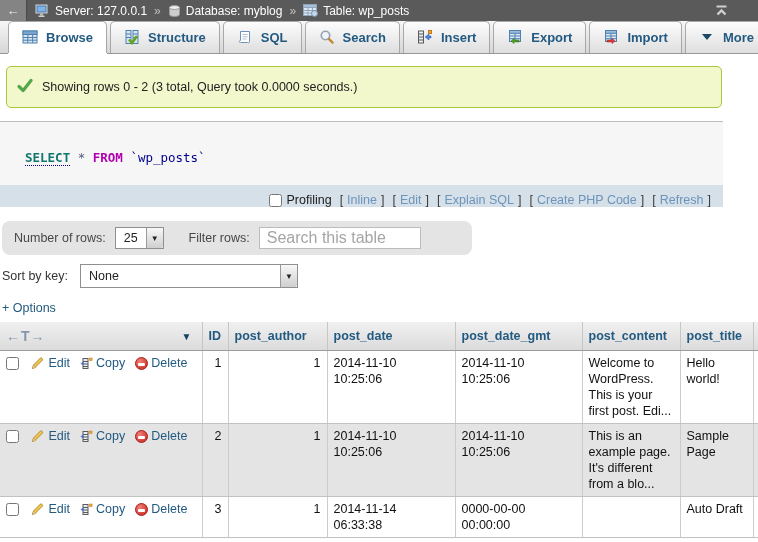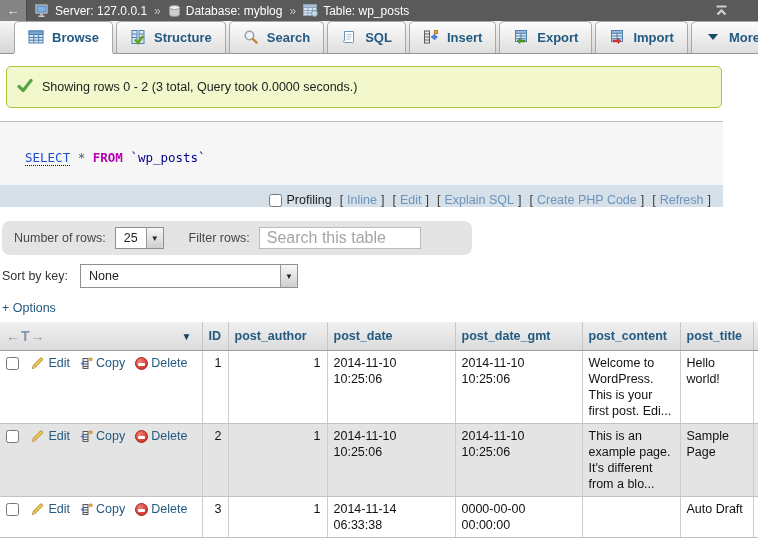--- a/index.html
+++ b/index.html
@@ -11,36 +11,36 @@
   .topbar { height:21px; background:#5a5a5a; display:flex; align-items:center; color:#fff; font-size:12px; }
   .back-btn { width:27px; height:21px; background:#848484; border-right:1px solid #4a4a4a;
     color:#ededed; display:flex; align-items:center; justify-content:center; font-size:13px; cursor:pointer; }
   .crumb { display:flex; align-items:center; gap:5px; margin-left:8px; white-space:nowrap; }
   .crumb .sep { color:#c2c2c2; margin:0 2px; }
   .crumb svg { display:block; }
   .collapse { margin-left:auto; margin-right:28px; display:flex; align-items:center; cursor:pointer; }
 
   
   .tabbar { height:33px; background:linear-gradient(#f6f6f6,#d6d6d6); border-bottom:1px solid #979797;
-    display:flex; align-items:center; padding-left:14px; }
+    display:flex; align-items:center; padding-left:8px; }
   .tab { display:flex; align-items:center; gap:8px; padding:7px 13px 8px 13px; margin-right:3px;
     border:1px solid #a8a8a8; border-bottom:none; border-radius:5px 5px 0 0;
     background:linear-gradient(#fdfdfd,#dedede); color:#235a81; font-weight:bold; font-size:13px;
     cursor:pointer; position:relative; }
   .tab.active { background:#fff; box-shadow:0 2px 0 #fff; }
   .tab .ticon { width:16px; height:16px; display:inline-flex; }
 
   
   .message { margin:12px 36px 0 6px; border:1px solid #a6c73f; border-radius:5px; background:#f2f7cc;
     padding:11px 10px; display:flex; align-items:center; gap:9px; color:#222; }
 
   
   .query-section { margin-top:13px; margin-right:35px; border-top:1px solid #bdbdbd; background:#f6f6f6; }
   .sql { font-family:"DejaVu Sans Mono", monospace; font-size:12.5px; padding:28px 10px 20px 25px; }
-  .sql .kw { color:#1d4ed8; font-weight:normal; border-bottom:1px dotted #00008b; cursor:pointer; }
+  .sql .kw { color:#0f766e; font-weight:bold; border-bottom:1px dotted #00008b; cursor:pointer; }
   .sql .star { color:#50607a; }
   .sql .from { color:#b100b1; font-weight:bold; }
   .sql .tbl { color:#00008b; }
   .prof-bar { background:#d5e0e9; height:22px; display:flex; align-items:flex-end; justify-content:flex-end;
     padding-right:8px; color:#1c1c1c; font-size:12.5px; }
   .prof-bar label { display:flex; align-items:center; gap:4px; margin-right:4px; cursor:pointer; }
   .prof-bar .bkt { color:#3c3c3c; margin:0 4px; }
   .prof-bar a { color:#6d94ba; text-decoration:none; cursor:pointer; }
 
   
@@ -148,34 +148,34 @@
             <rect x="9" y="1.5" width="5" height="13" fill="#d9e6f2" stroke="#4f81b0"></rect>
             <path d="M2 5h5M2 8.5h5M9 5h5M9 8.5h5" stroke="#4f81b0"></path>
             <path d="M5 10.5l3 3.5 5-7" stroke="#63a61d" stroke-width="2.6" fill="none"></path>
           </svg>
       </span>
       <span>Structure</span>
     </div>
     <div class="tab">
       <span class="ticon">
         <svg width="16" height="16" viewBox="0 0 16 16">
+            <path d="M3.5 2.5h9v10c0 1.5-1.5 1.5-2 1h-7c-1.5 0-1.5-2 0-2v-9z" fill="#fff" stroke="#6b93b8"></path>
+            <path d="M5.5 5.5h5M5.5 7.8h5M5.5 10h4" stroke="#aebfd0"></path>
+          </svg>
+      </span>
+      <span>SQL</span>
+    </div>
+    <div class="tab">
+      <span class="ticon">
+        <svg width="16" height="16" viewBox="0 0 16 16">
             <circle cx="6.5" cy="6.5" r="4.2" fill="#eef4fa" stroke="#94a2b0" stroke-width="1.6"></circle>
             <line x1="9.8" y1="9.8" x2="13.6" y2="13.6" stroke="#c08b36" stroke-width="2.4" stroke-linecap="round"></line>
           </svg>
       </span>
       <span>Search</span>
-    </div>
-    <div class="tab">
-      <span class="ticon">
-        <svg width="16" height="16" viewBox="0 0 16 16">
-            <path d="M3.5 2.5h9v10c0 1.5-1.5 1.5-2 1h-7c-1.5 0-1.5-2 0-2v-9z" fill="#fff" stroke="#6b93b8"></path>
-            <path d="M5.5 5.5h5M5.5 7.8h5M5.5 10h4" stroke="#aebfd0"></path>
-          </svg>
-      </span>
-      <span>SQL</span>
     </div>
     <div class="tab">
       <span class="ticon">
         <svg width="16" height="16" viewBox="0 0 16 16">
             <rect x="1.5" y="2" width="5" height="12" fill="#e8eef5" stroke="#5a5a5a"></rect>
             <path d="M1.5 5h5M1.5 8h5M1.5 11h5" stroke="#5a5a5a"></path>
             <path d="M8 8l4-3v2h2v2h-2v2z" fill="#4f81e0" stroke="#2d5aa8" stroke-width="0.5"></path>
             <rect x="11.5" y="1.5" width="3" height="3" fill="#f0a830" stroke="#c07818"></rect>
           </svg>
       </span>

